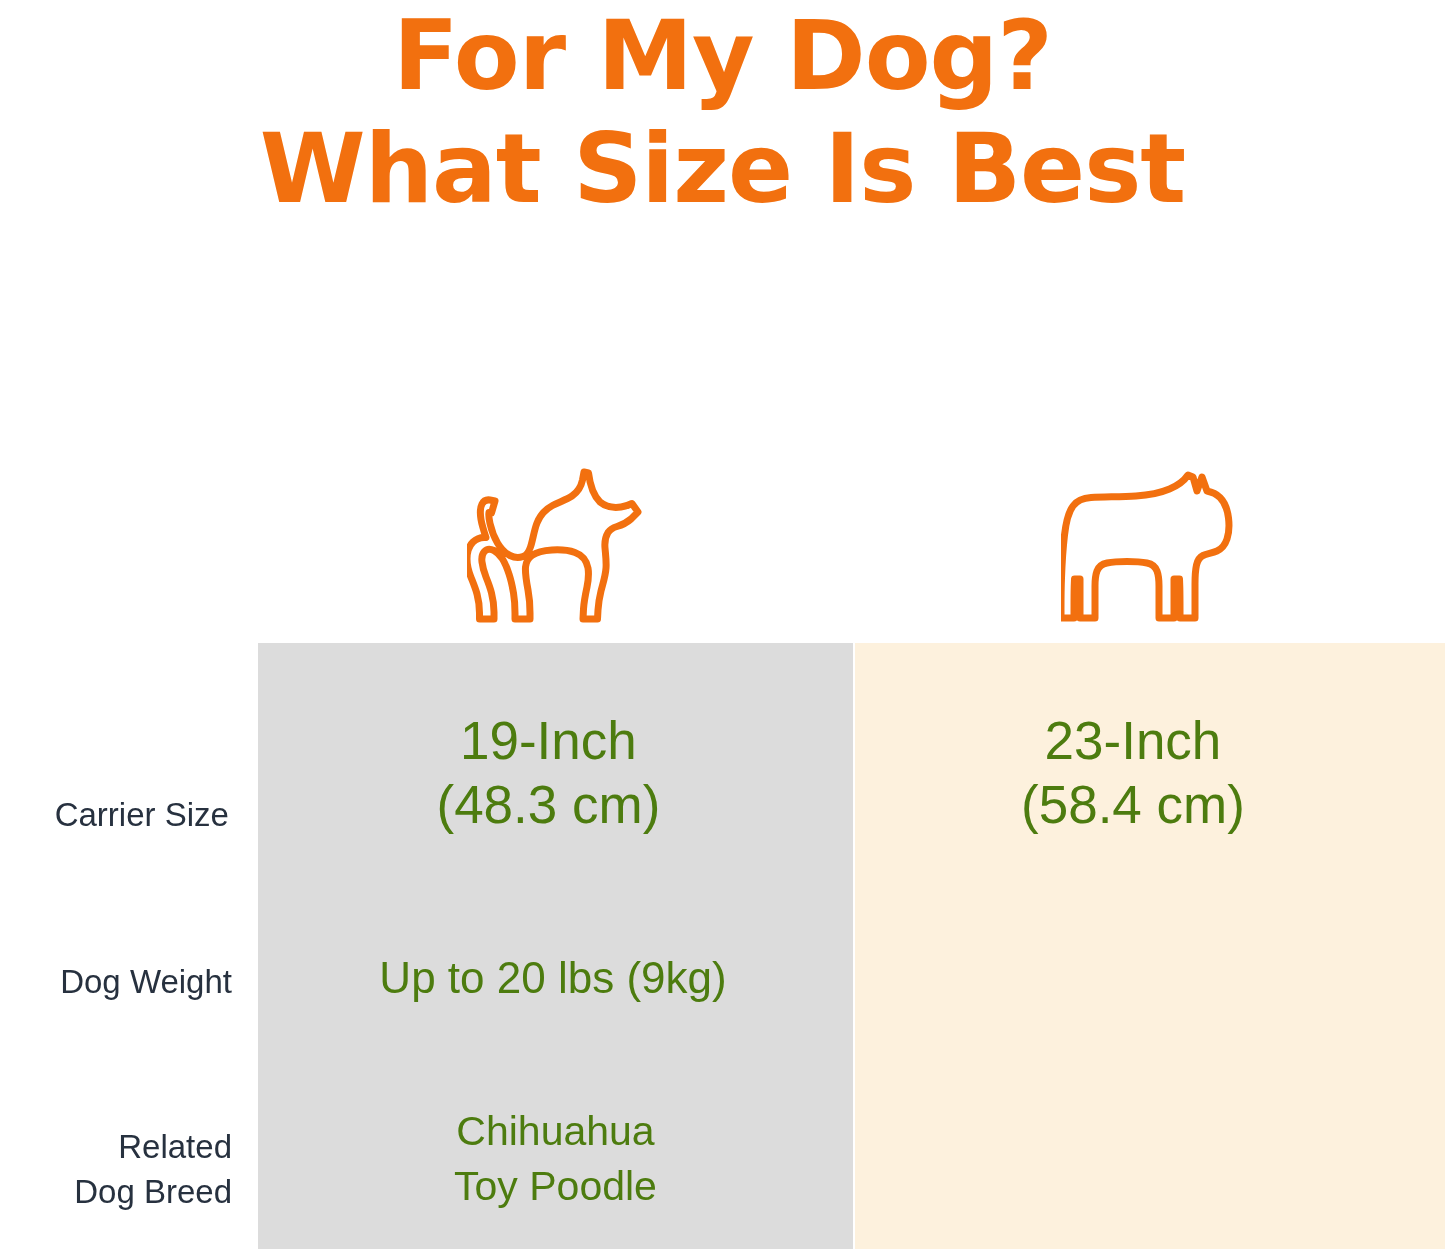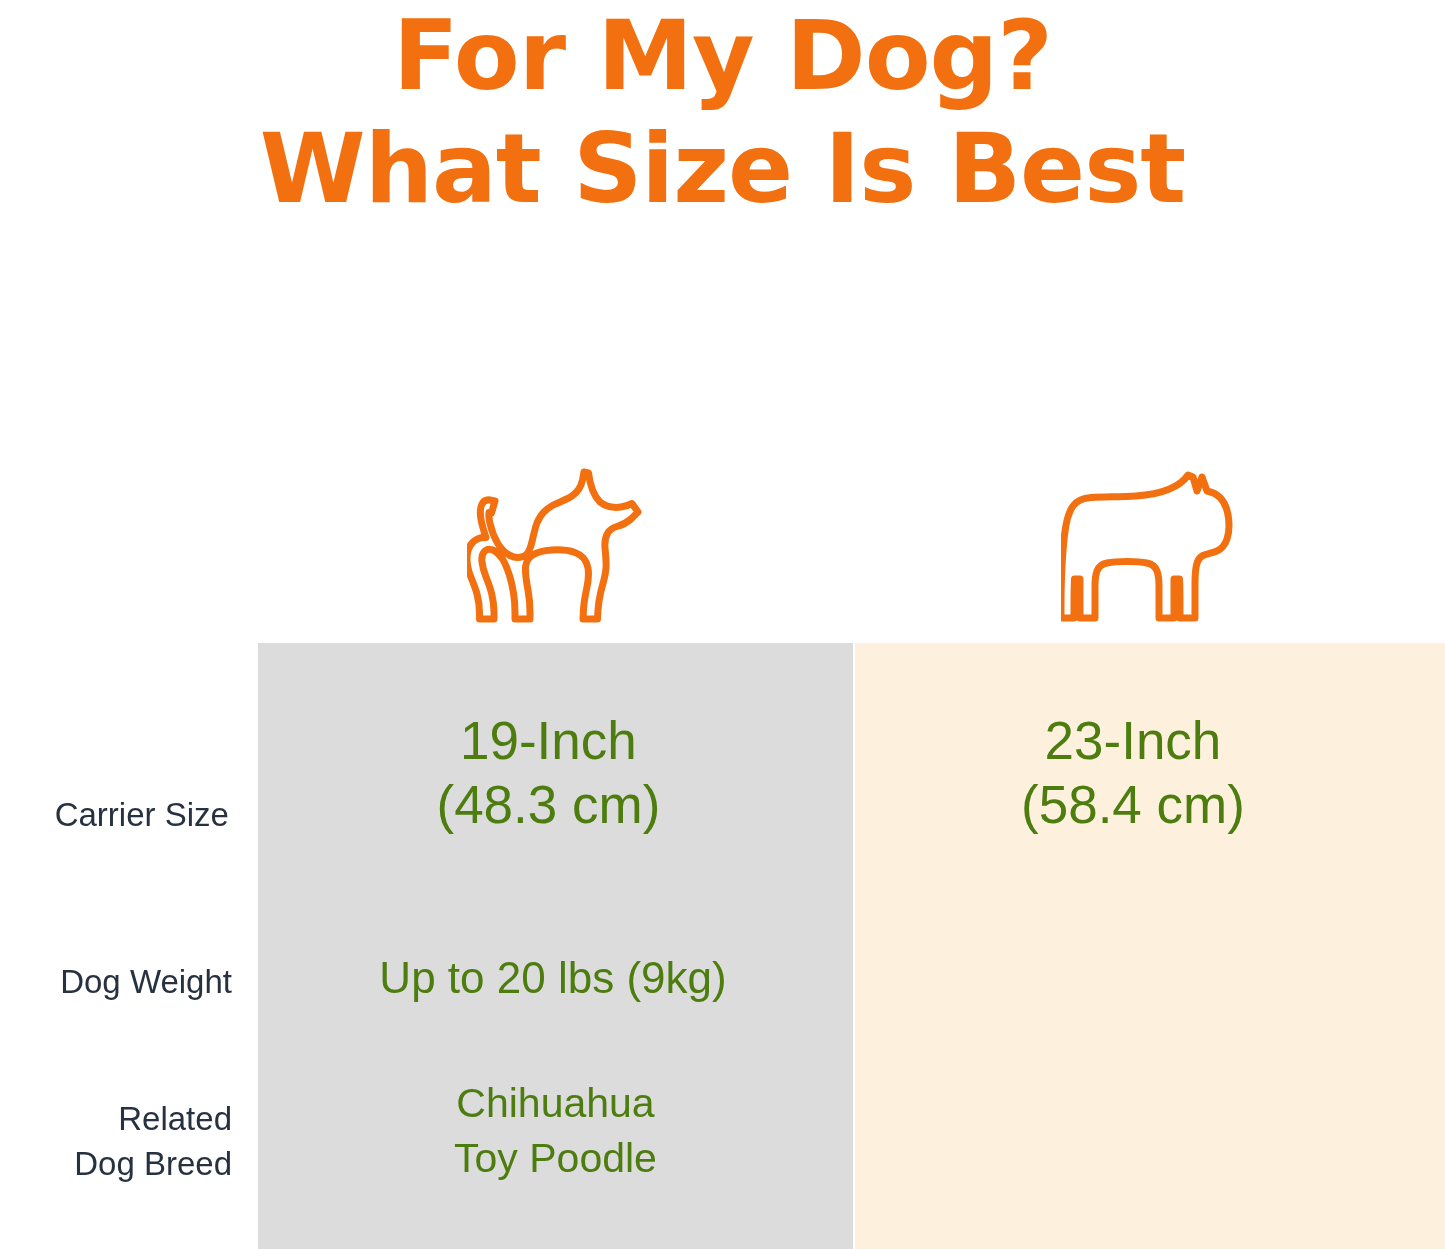--- a/index.html
+++ b/index.html
@@ -95,21 +95,21 @@
 
   
   #row-carrier-size { top: 678px; height: 160px; }
   #row-carrier-size .cell { font-size: 53px; line-height: 1.22; }
 
   
   #row-dog-weight { top: 900px; height: 105px; }
   #row-dog-weight .cell { font-size: 44px; line-height: 1.25; }
 
   
-  #row-dog-breed { top: 1057px; height: 130px; }
+  #row-dog-breed { top: 1085px; height: 130px; }
   #row-dog-breed .cell { font-size: 41px; line-height: 1.36; }
   #row-dog-breed .row-label { font-size: 33px; line-height: 1.38; }
 </style>
 </head>
 <body>
 
 <div id="infographic">
 
   <div class="title-block">
     <span class="title-line title-line-2">For My Dog?</span>

